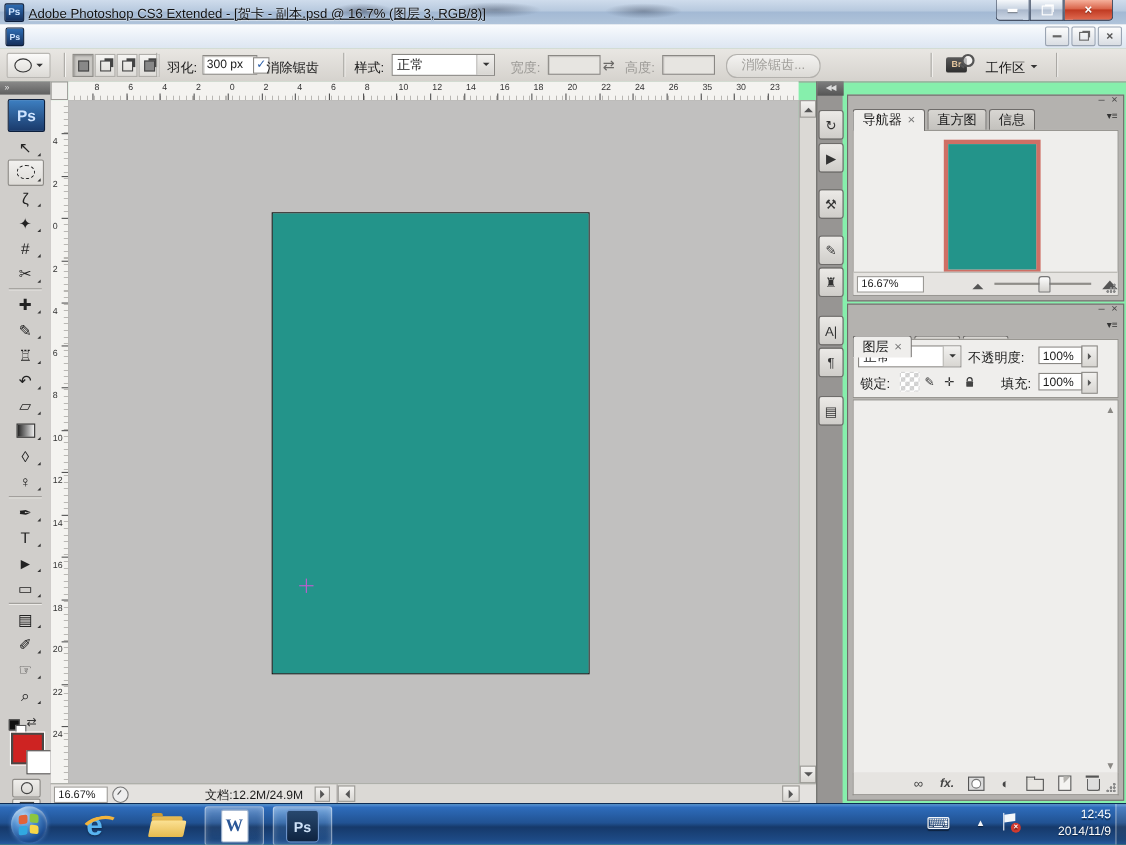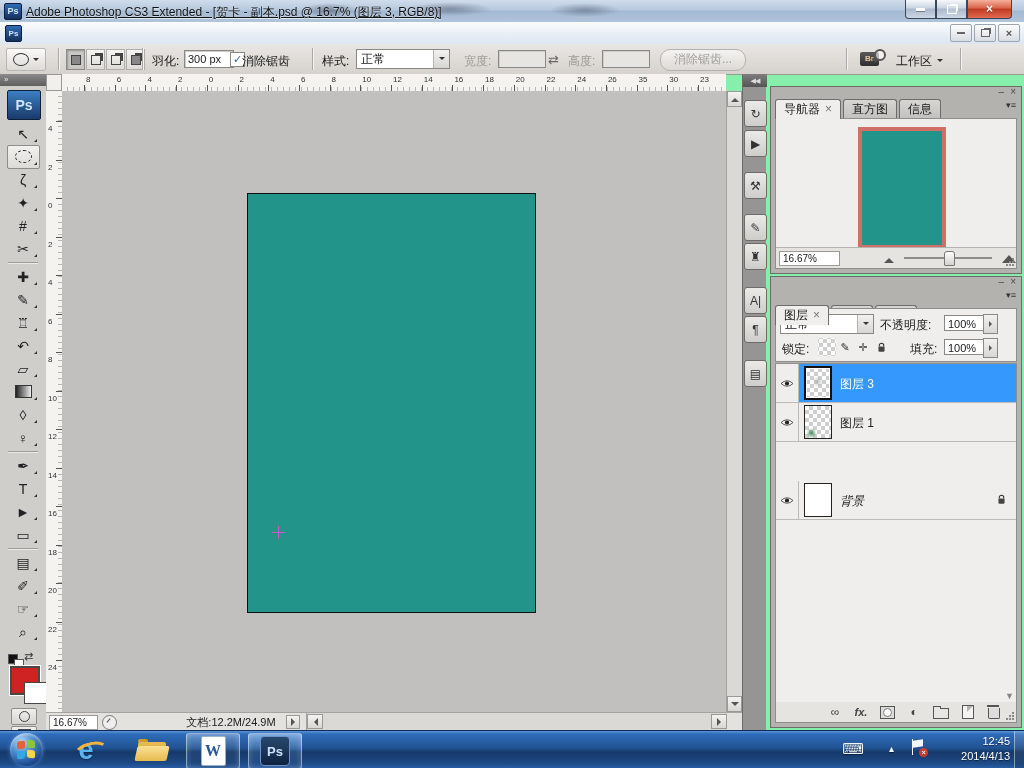--- a/index.html
+++ b/index.html
@@ -651,54 +651,20 @@
       <span class="abs" style="left:134px;top:32px;">填充:</span>
       <span class="mini-input" style="left:168px;top:30px;width:40px;">100%</span>
       <span class="spin" style="left:207px;top:29px;">
           <i class="tri right" style="border-width:3px;"></i>
         </span>
     </div>
 
     <div id="layer-rows">
       <span class="rows-scroll" style="top:3px;">▲</span>
       <span class="rows-scroll" style="bottom:3px;">▼</span>
-    <div class="layer-row sel" style="top: 0px; background: rgb(53, 152, 252);">
-          <div class="eye-cell">
-            <svg viewBox="0 0 14 9" width="14" height="9">
-              <path d="M1 4.5 Q7 -1 13 4.5 Q7 10 1 4.5 Z" fill="#fafafa" stroke="#333" stroke-width="0.8"></path>
-              <circle cx="7" cy="4.5" r="2.1" fill="#222"></circle>
-            </svg>
-          </div>
-          <div class="lthumb checker-faint"></div>
-          <span class="lname">图层 3</span>
-        </div>
-        <div class="layer-row" style="top: 39px;">
-          <div class="eye-cell">
-            <svg viewBox="0 0 14 9" width="14" height="9">
-              <path d="M1 4.5 Q7 -1 13 4.5 Q7 10 1 4.5 Z" fill="#fafafa" stroke="#333" stroke-width="0.8"></path>
-              <circle cx="7" cy="4.5" r="2.1" fill="#222"></circle>
-            </svg>
-          </div>
-          <div class="lthumb checker-lotus"></div>
-          <span class="lname">图层 1</span>
-        </div>
-        <div class="layer-row" style="top: 117px;">
-          <div class="eye-cell">
-            <svg viewBox="0 0 14 9" width="14" height="9">
-              <path d="M1 4.5 Q7 -1 13 4.5 Q7 10 1 4.5 Z" fill="#fafafa" stroke="#333" stroke-width="0.8"></path>
-              <circle cx="7" cy="4.5" r="2.1" fill="#222"></circle>
-            </svg>
-          </div>
-          <div class="lthumb white"></div>
-          <span class="lname it">背景</span>
-          <span class="llock"><svg viewBox="0 0 10 12" width="9" height="11">
-              <path d="M2.5 5V3.8a2.5 2.5 0 0 1 5 0V5" fill="none" stroke="#333" stroke-width="1.2"></path>
-              <rect x="1.6" y="5" width="6.8" height="5.6" rx="0.9" fill="#444"></rect>
-            </svg></span>
-        </div>
       </div>
 
     <div id="layers-bottom">
       <div id="layer-btns">
           <div class="lb">
             <span>∞</span>
           </div>
           <div class="lb">
             <span class="fx">fx.</span>
           </div>
@@ -745,19 +711,19 @@
     <div id="tray" class="abs">
       <span id="tray-kb" class="tray-glyph">⌨</span>
       <span id="tray-up" class="tray-glyph">▴</span>
       <span id="tray-flag" class="tray-glyph">
         <i class="pole"></i>
           <i class="cloth"></i>
         <i class="badge">×</i>
       </span>
       <div id="tray-clock" class="abs">
         <div>12:45</div>
-        <div>2014/4/13</div>
+        <div>2014/11/9</div>
       </div>
       <div id="show-desktop" class="abs"></div>
     </div>
   </div>
 
 </div>
 
 </body></html>

